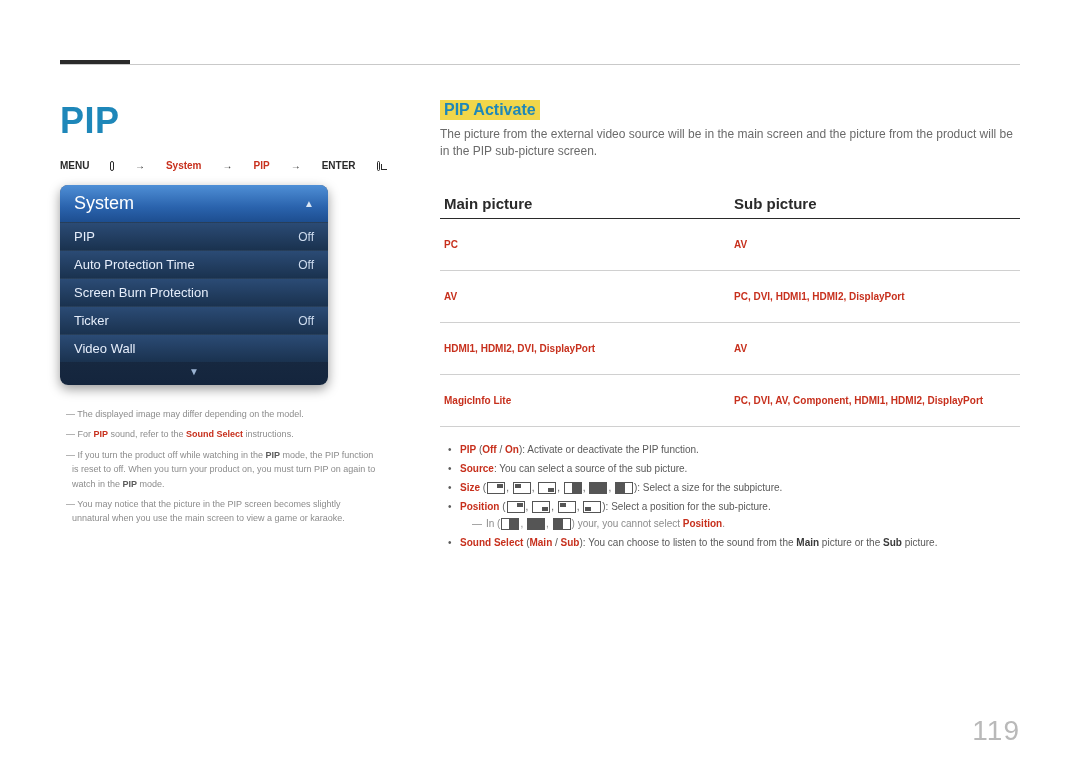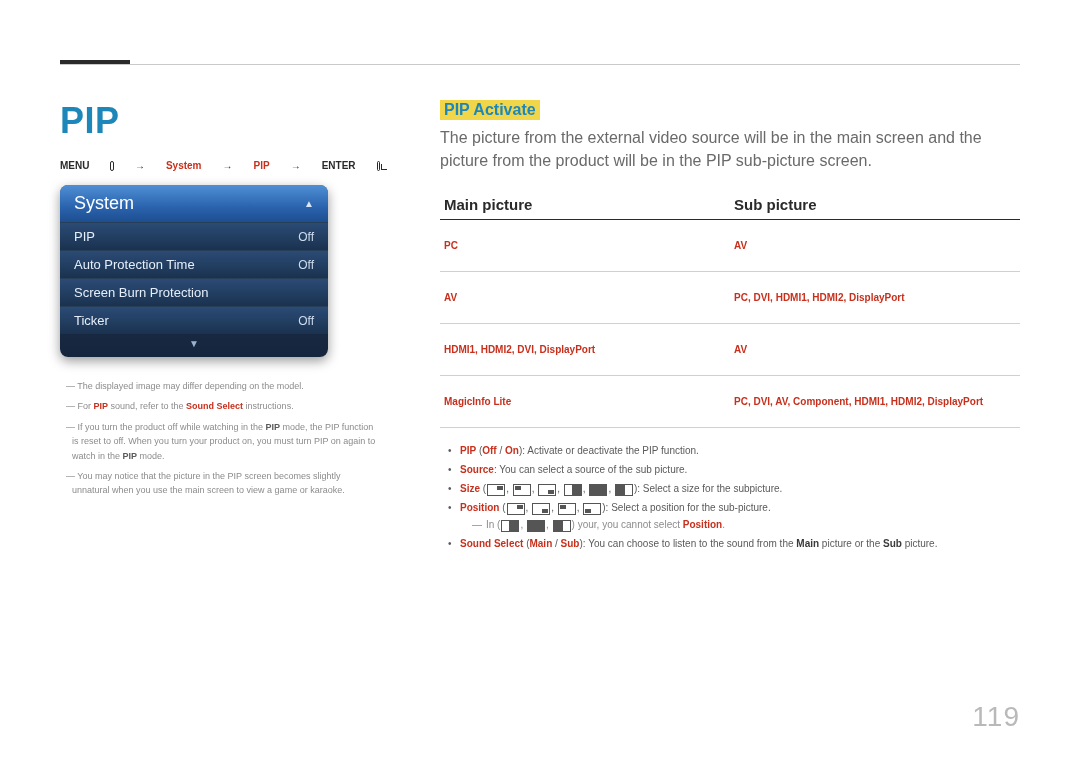--- a/index.html
+++ b/index.html
@@ -100,21 +100,21 @@
 
   
   .hilite {
     display:inline-block;
     background:#f1d64a;
     color:#1e87b9;
     font-size:16px; font-weight:700;
     padding:1px 4px;
     margin-bottom:6px;
   }
-  .intro { font-size:16px; color:#6a6a6a; line-height:1.45; margin-bottom:18px; }
+  .intro { font-size:12px; color:#6a6a6a; line-height:1.45; margin-bottom:28px; }
 
   table.pst { width:100%; border-collapse:collapse; font-size:10px; margin-bottom:14px; }
   table.pst thead td {
     font-size:15px; font-weight:700; color:#2a2a2a;
     border-bottom:1.5px solid #2a2a2a; padding:6px 4px;
   }
   table.pst tbody td {
     padding:20px 4px; border-bottom:1px solid #d0d0d0;
     color:#c7301d; font-weight:700;
   }
@@ -138,21 +138,21 @@
   .tr .inner{ top:1px; right:1px; width:6px; height:4px; }
   .tl .inner{ top:1px; left:1px; width:6px; height:4px; }
   .br .inner{ bottom:1px; right:1px; width:6px; height:4px; }
   .bl .inner{ bottom:1px; left:1px; width:6px; height:4px; }
   .half-r .inner{ top:0; right:0; bottom:0; width:9px; }
   .half-l .inner{ top:0; left:0; bottom:0; width:9px; }
   .split .inner{ top:0; left:0; bottom:0; width:9px; }
   .split::after{ content:""; position:absolute; top:0; right:0; bottom:0; width:8px; background:#555; }
 
   .pagenum {
-    position:absolute; right:60px; bottom:30px;
+    position:absolute; right:60px; bottom:16px;
     font-size:28px; font-weight:300; color:#b9b9b9; letter-spacing:1px;
   }
 </style>
 </head>
 <body>
 
 <div class="page">
   <div class="top-accent"></div>
   <div class="top-rule"></div>
 
@@ -187,20 +187,24 @@
             <span class="val">Off</span>
           </div>
         <div class="osd-row">
             <span>Screen Burn Protection</span>
             <span class="val"></span>
           </div>
         <div class="osd-row">
             <span>Ticker</span>
             <span class="val">Off</span>
           </div>
+        <div class="osd-row">
+            <span>Video Wall</span>
+            <span class="val"></span>
+          </div>
         <div class="osd-down">▼</div>
       </div>
 
       <ul class="notes">
         <li><span class="dash">―</span> <span>The displayed image may differ depending on the model.</span></li>
         <li><span class="dash">―</span>
           <span>For </span><span class="red">PIP</span><span> sound, refer to the </span><span class="red">Sound Select</span><span> instructions.</span>
         </li>
         <li><span class="dash">―</span>
           <span>If you turn the product off while watching in the </span><strong>PIP</strong><span> mode, the PIP function is reset to off. When you turn your product on, you must turn PIP on again to watch in the </span><strong>PIP</strong><span> mode.</span>

